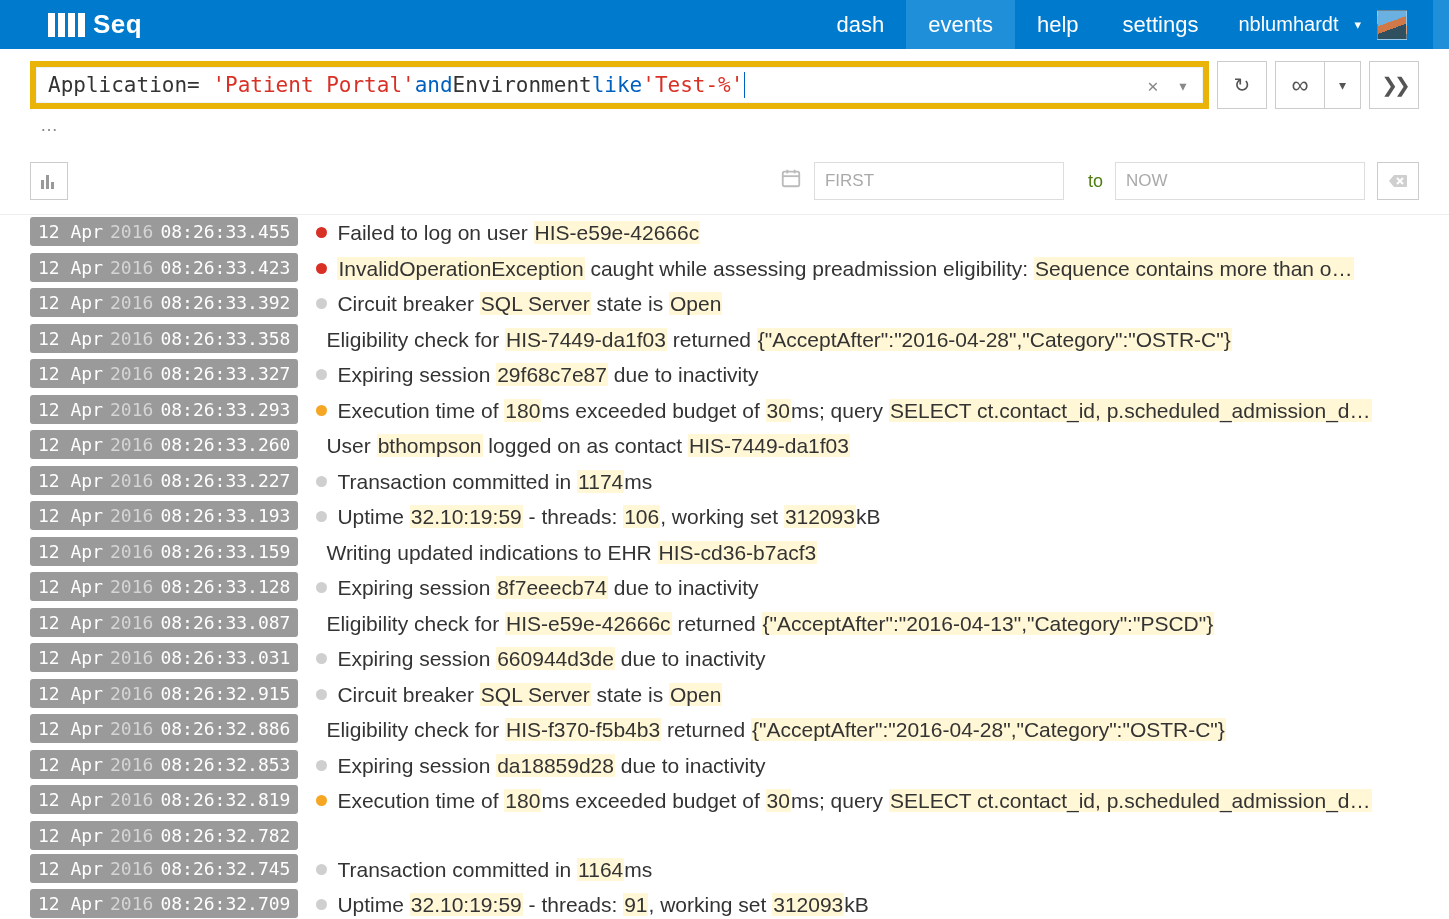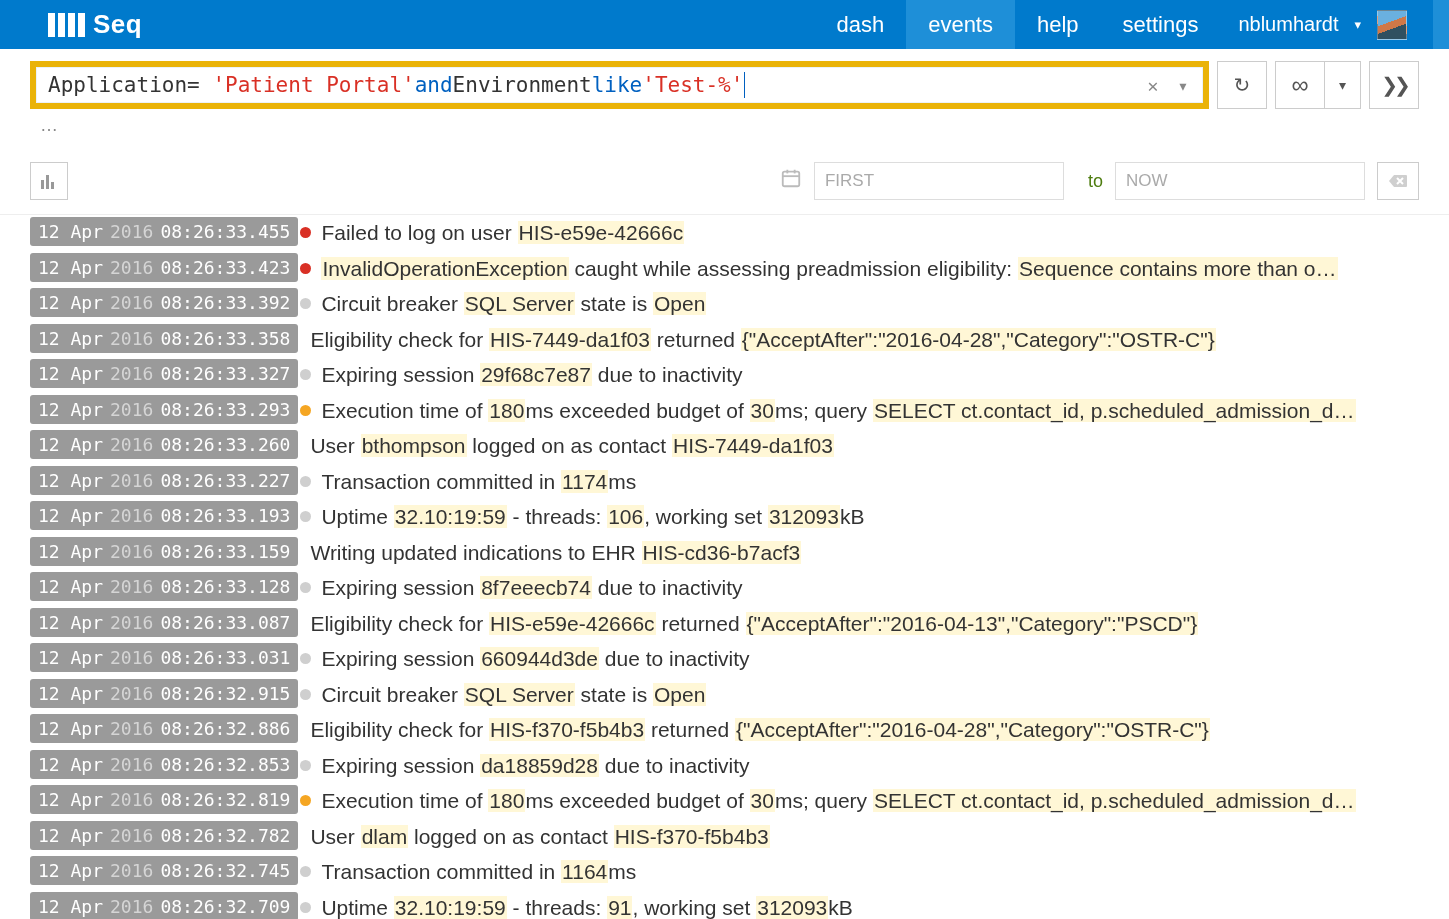--- a/index.html
+++ b/index.html
@@ -34,21 +34,21 @@
   .filter-bar { display:flex; align-items:center; padding:8px 30px 14px 30px; gap:30px;}
   .chart-toggle { width:38px; height:38px; border:1px solid #ccc; display:flex; align-items:center; justify-content:center; color:#888; cursor:pointer;}
   .date-range { margin-left:auto; display:flex; align-items:center; gap:12px; color:#888; font-size:18px;}
   .date-input { border:1px solid #ddd; height:38px; padding:0 10px; font-size:17px; color:#aaa; display:flex; align-items:center; min-width:250px;}
   .date-input.end{min-width:250px;}
   .to-label{color:#4d7c0f;margin-left:12px;}
   .cal-icon{color:#bbb; font-size:22px;}
   .clear-btn{ width:42px; height:38px; border:1px solid #ccc; display:flex; align-items:center; justify-content:center; color:#bbb; cursor:pointer;}
 
   .events { border-top:1px solid #eee;}
-  .evt-row { display:flex; align-items:flex-start; padding:2px 18px 2px 30px; gap:2px; line-height:1.5; cursor:pointer; white-space:nowrap; overflow:hidden;}
+  .evt-row { display:flex; align-items:flex-start; padding:2px 18px 2px 30px; gap:18px; line-height:1.5; cursor:pointer; white-space:nowrap; overflow:hidden;}
   .ts { background:#9a9a9a; color:#fff; font-family:"Consolas","Menlo",monospace; font-size:18px; padding:1px 8px; border-radius:3px; display:inline-flex; gap:7px; flex-shrink:0;}
   .ts .yr{color:#d5d5d5;}
   .msg { display:flex; align-items:center; gap:10px; font-size:21px; overflow:hidden; text-overflow:ellipsis;}
   .msg-content{overflow:hidden; text-overflow:ellipsis;}
   .dot { width:11px; height:11px; border-radius:50%; flex-shrink:0;}
   .dot.error{background:#d93025;}
   .dot.info{background:#cfcfcf;}
   .dot.warn{background:#f5a623;}
   .dot.none{background:transparent;}
   .hl { background:#fff7d6; padding:0 1px;}
@@ -330,24 +330,20 @@
         <span class="dot warn"></span>
         <span class="msg-content"><span>Execution time of </span><span class="hl">180</span><span>ms exceeded budget of </span><span class="hl">30</span><span>ms; query </span><span class="hl">SELECT ct.contact_id, p.scheduled_admission_d…</span></span>
       </span>
     </div>
     <div class="evt-row">
       <span class="ts">
         <span>12 Apr</span>
         <span class="yr">2016</span>
         <span>08:26:32.782</span>
       </span>
-      <span class="msg">
-        <span class="dot none" style="width: 0px;"></span>
-        <span class="msg-content"><span>User </span><span class="hl">dlam</span><span> logged on as contact </span><span class="hl">HIS-f370-f5b4b3</span></span>
-      </span>
     </div>
     <div class="evt-row">
       <span class="ts">
         <span>12 Apr</span>
         <span class="yr">2016</span>
         <span>08:26:32.745</span>
       </span>
       <span class="msg">
         <span class="dot info"></span>
         <span class="msg-content"><span>Transaction committed in </span><span class="hl">1164</span><span>ms</span></span>

